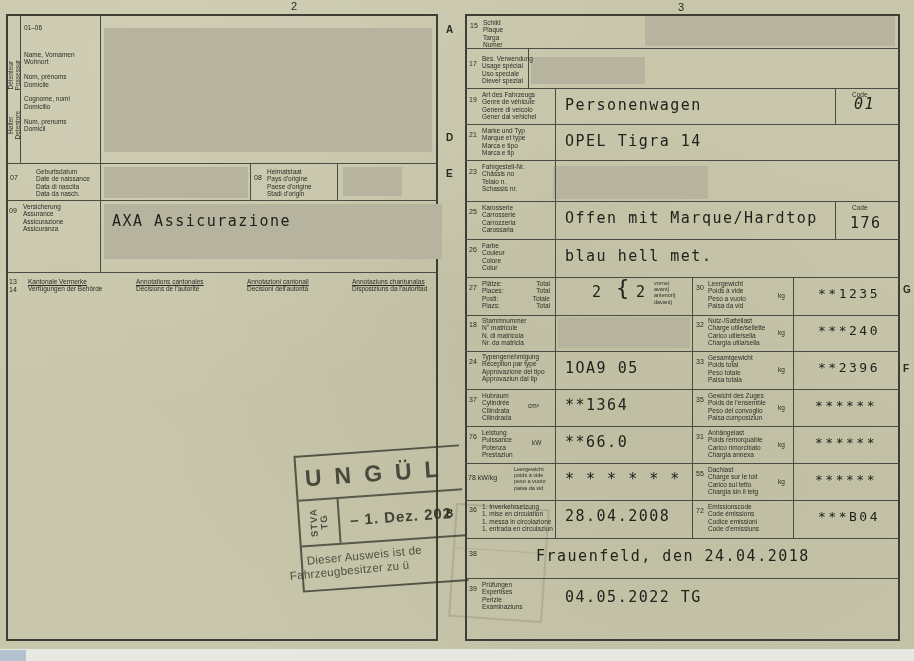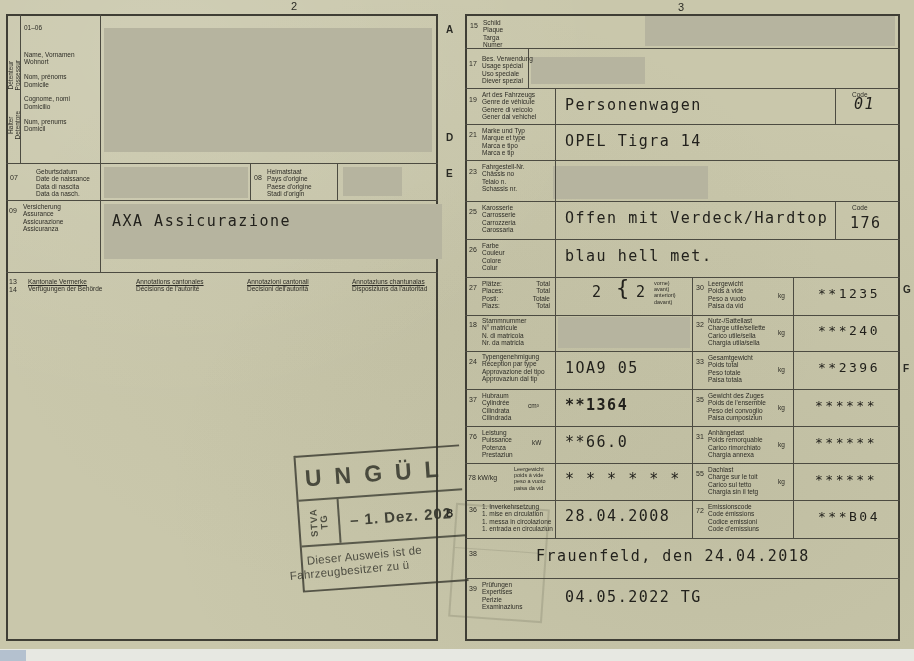--- a/index.html
+++ b/index.html
@@ -182,21 +182,21 @@
   <div class="lbl" style="left:482px;top:163px;width:66px;">Fahrgestell-Nr.
 Châssis no
 Telaio n.
 Schassis nr.</div>
 
   <div class="num" style="left:469px;top:208px;">25</div>
   <div class="lbl" style="left:482px;top:204px;width:66px;">Karosserie
 Carrosserie
 Carrozzeria
 Carossaria</div>
-  <div class="val" style="left:565px;top:210px;">Offen mit Verdeck/Hardtop</div>
+  <div class="val" style="left:565px;top:210px;">Offen mit Marque/Hardtop</div>
   <div class="lbl" style="left:852px;top:204px;">Code</div>
   <div class="val" style="left:850px;top:215px;">176</div>
 
   <div class="num" style="left:469px;top:246px;">26</div>
   <div class="lbl" style="left:482px;top:242px;width:60px;">Farbe
 Couleur
 Colore
 Colur</div>
   <div class="val" style="left:565px;top:248px;">blau hell met.</div>
 
@@ -229,21 +229,21 @@
 Approvazione del tipo
 Approvaziun dal tip</div>
   <div class="val" style="left:565px;top:360px;">1OA9 05</div>
 
   <div class="num" style="left:469px;top:396px;">37</div>
   <div class="lbl" style="left:482px;top:392px;width:50px;">Hubraum
 Cylindrée
 Cilindrata
 Cilindrada</div>
   <div class="unit" style="left:528px;top:402px;">cm³</div>
-  <div class="val" style="left:565px;top:397px;font-weight:bold;">**1364</div>
+  <div class="val" style="left:565px;top:397px;">**1364</div>
 
   <div class="num" style="left:469px;top:433px;">76</div>
   <div class="lbl" style="left:482px;top:429px;width:50px;">Leistung
 Puissance
 Potenza
 Prestaziun</div>
   <div class="unit" style="left:532px;top:439px;">kW</div>
   <div class="val" style="left:565px;top:434px;">**66.0</div>
 
   <div class="num" style="left:468px;top:474px;width:46px;">78 kW/kg</div>

